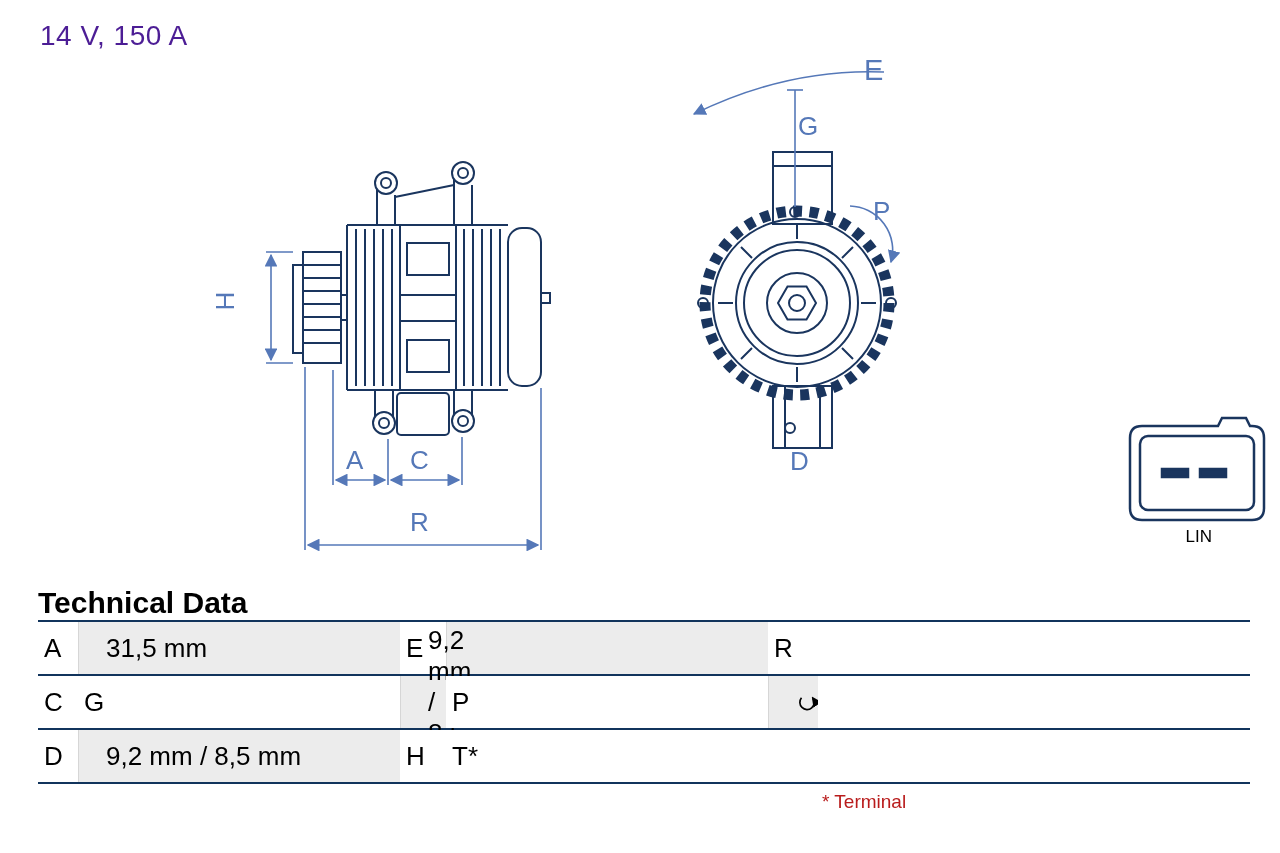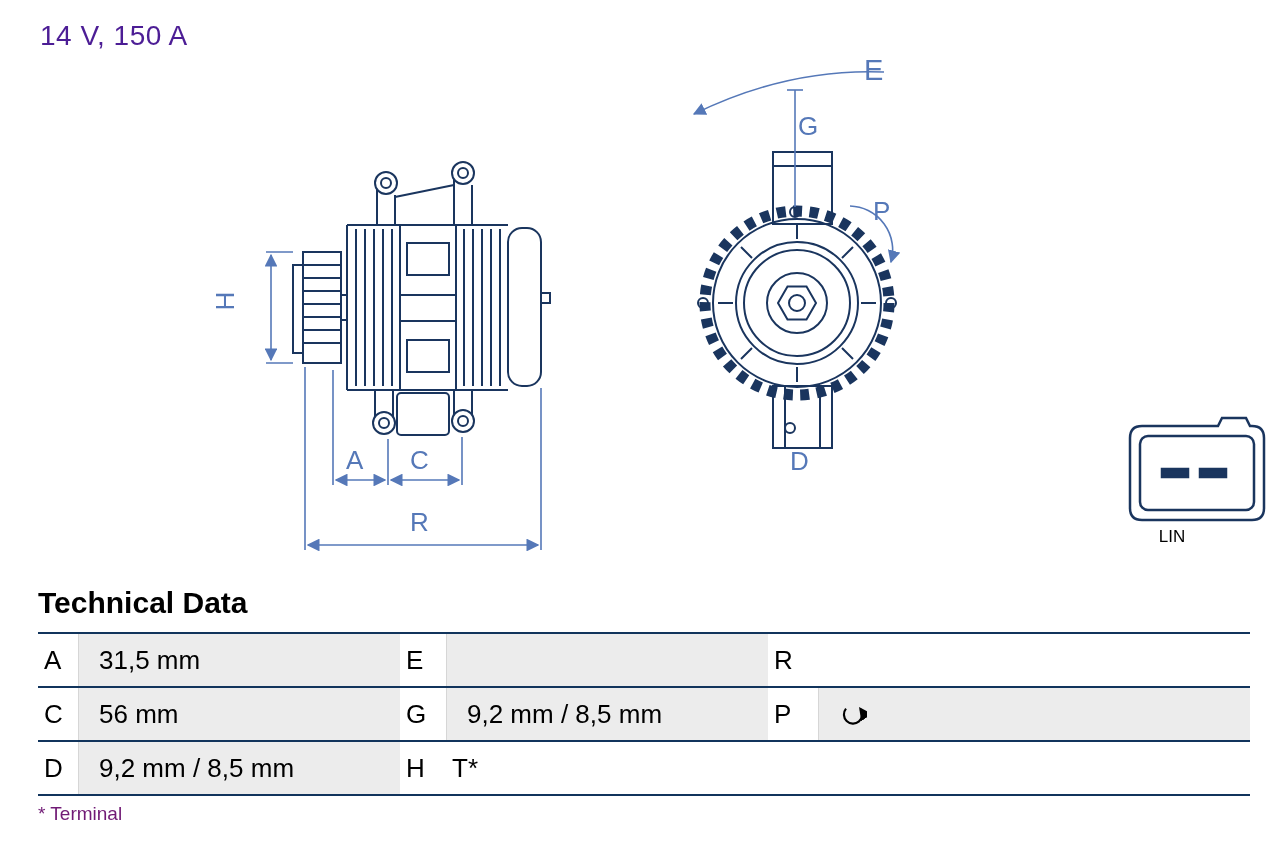--- a/index.html
+++ b/index.html
@@ -18,37 +18,37 @@
   }
   .dim-label {
     position:absolute;
     color:#5578b8;
     font-size:26px;
     line-height:1;
   }
   .dim-label.rot { transform:rotate(-90deg); transform-origin:center; }
   .connector-label {
     position:absolute; left:1132px; top:527px; width:80px;
-    text-align:center; font-size:17px; color:#000;
+    text-align:right; font-size:17px; color:#000;
   }
   .tech { position:absolute; left:38px; top:586px; width:1212px; }
   .tech .title {
-    font-size:30px; font-weight:bold; color:#000; margin-bottom:12px;
+    font-size:30px; font-weight:bold; color:#000; 
   }
   .ttable { border-top:2px solid #11345c; }
   .trow {
     display:grid;
     grid-template-columns:40px 322px 46px 322px 50px 1fr;
     border-bottom:2px solid #11345c;
     font-size:26px;
   }
   .cell { display:flex; align-items:center; height:52px; }
   .key { background:#ffffff; padding-left:6px; }
-  .val { background:#ececec; padding-left:20px; border-left:1px solid #d6d6d6; }
-  .footnote { font-size:19px; margin-top:7px; color:#701a75; }
+  .val { background:#ececec; padding-left:27px; border-left:1px solid #d6d6d6; }
+  .footnote { font-size:19px; margin-top:7px; margin-left:784px; color:#b91c1c; }
 </style>
 </head>
 <body>
 
 <div class="spec">14 V, 150 A</div>
 
 <div>
 
   <svg class="abs" style="left:230px;top:155px" width="330" height="410" viewBox="0 0 330 410">
     <defs>
@@ -177,21 +177,20 @@
     <div class="trow">
       <div class="cell key">A</div>
       <div class="cell val">31,5 mm</div>
       <div class="cell key">E</div>
       <div class="cell val"></div>
       <div class="cell key">R</div>
     </div>
 
     <div class="trow">
       <div class="cell key">C</div>
-      <div class="cell val">56 mm</div>
       <div class="cell key">G</div>
       <div class="cell val">9,2 mm / 8,5 mm</div>
       <div class="cell key">P</div>
       <div class="cell val">
         <svg width="28" height="28" viewBox="0 0 26 26">
           <defs>
             <marker id="arrRot" viewBox="0 0 10 10" refX="8" refY="5" markerWidth="6" markerHeight="6" orient="auto">
               <path d="M0,0 L10,5 L0,10 z" fill="#000"></path>
             </marker>
           </defs>

